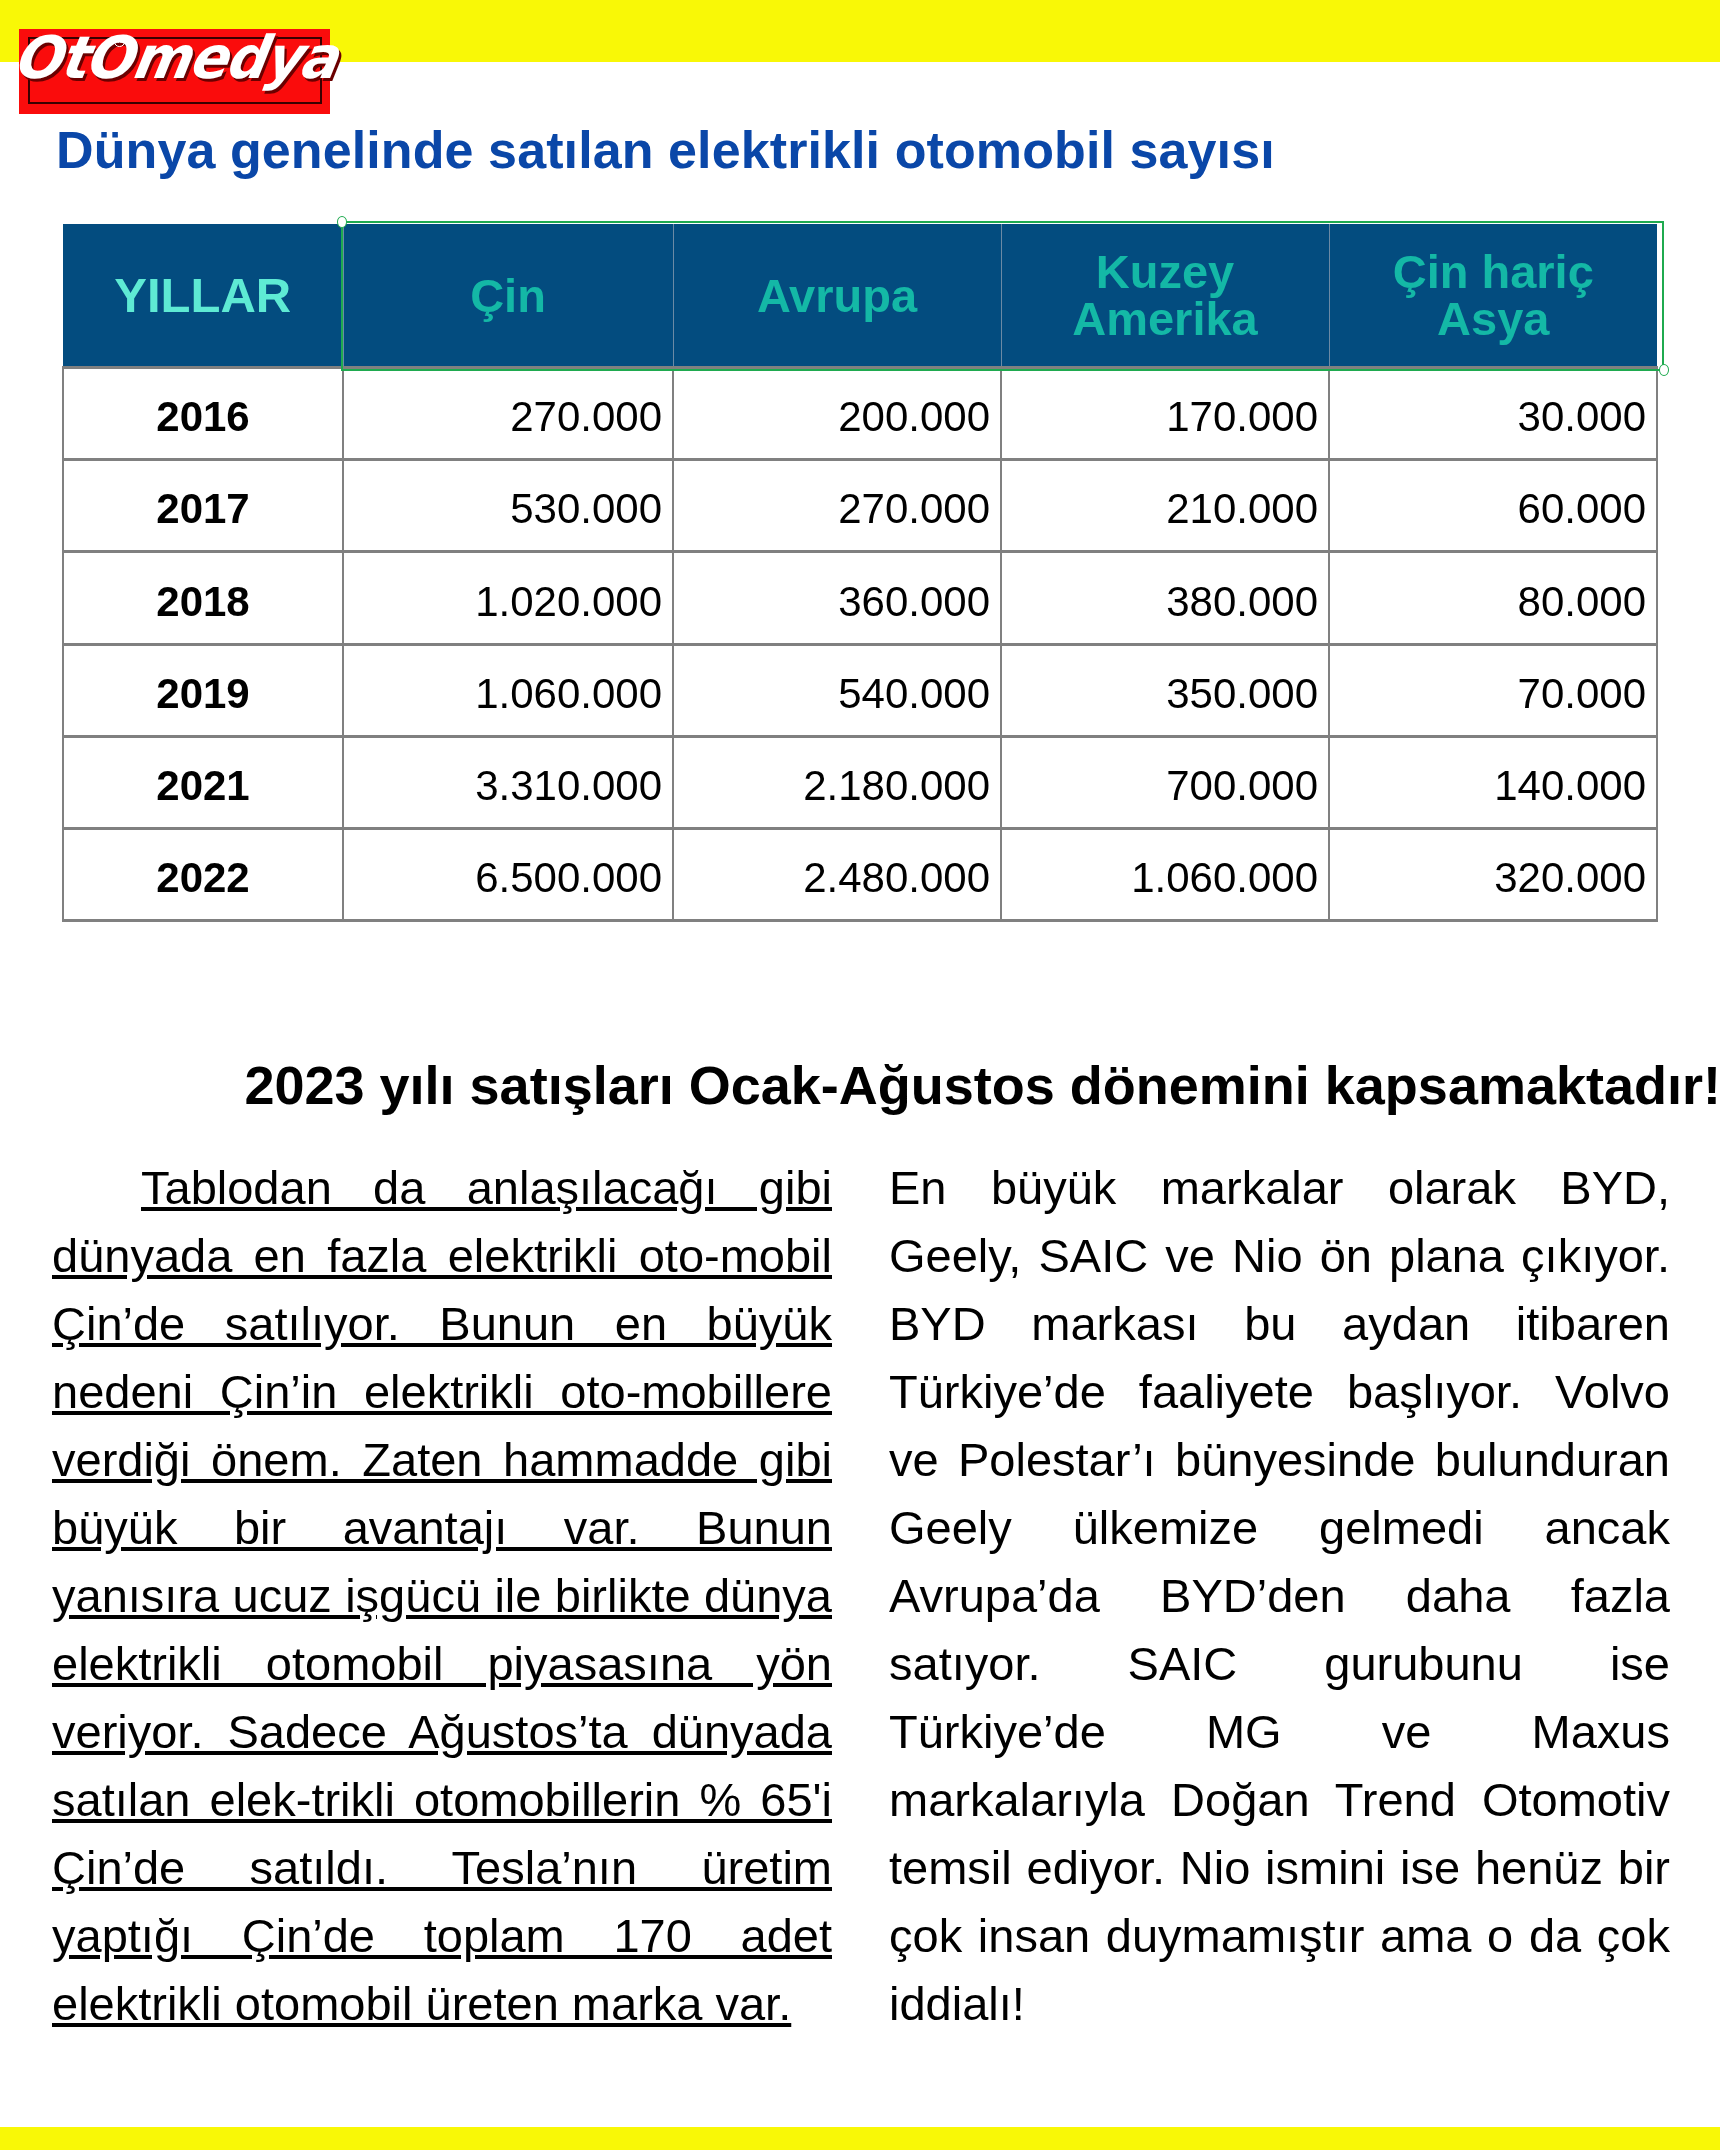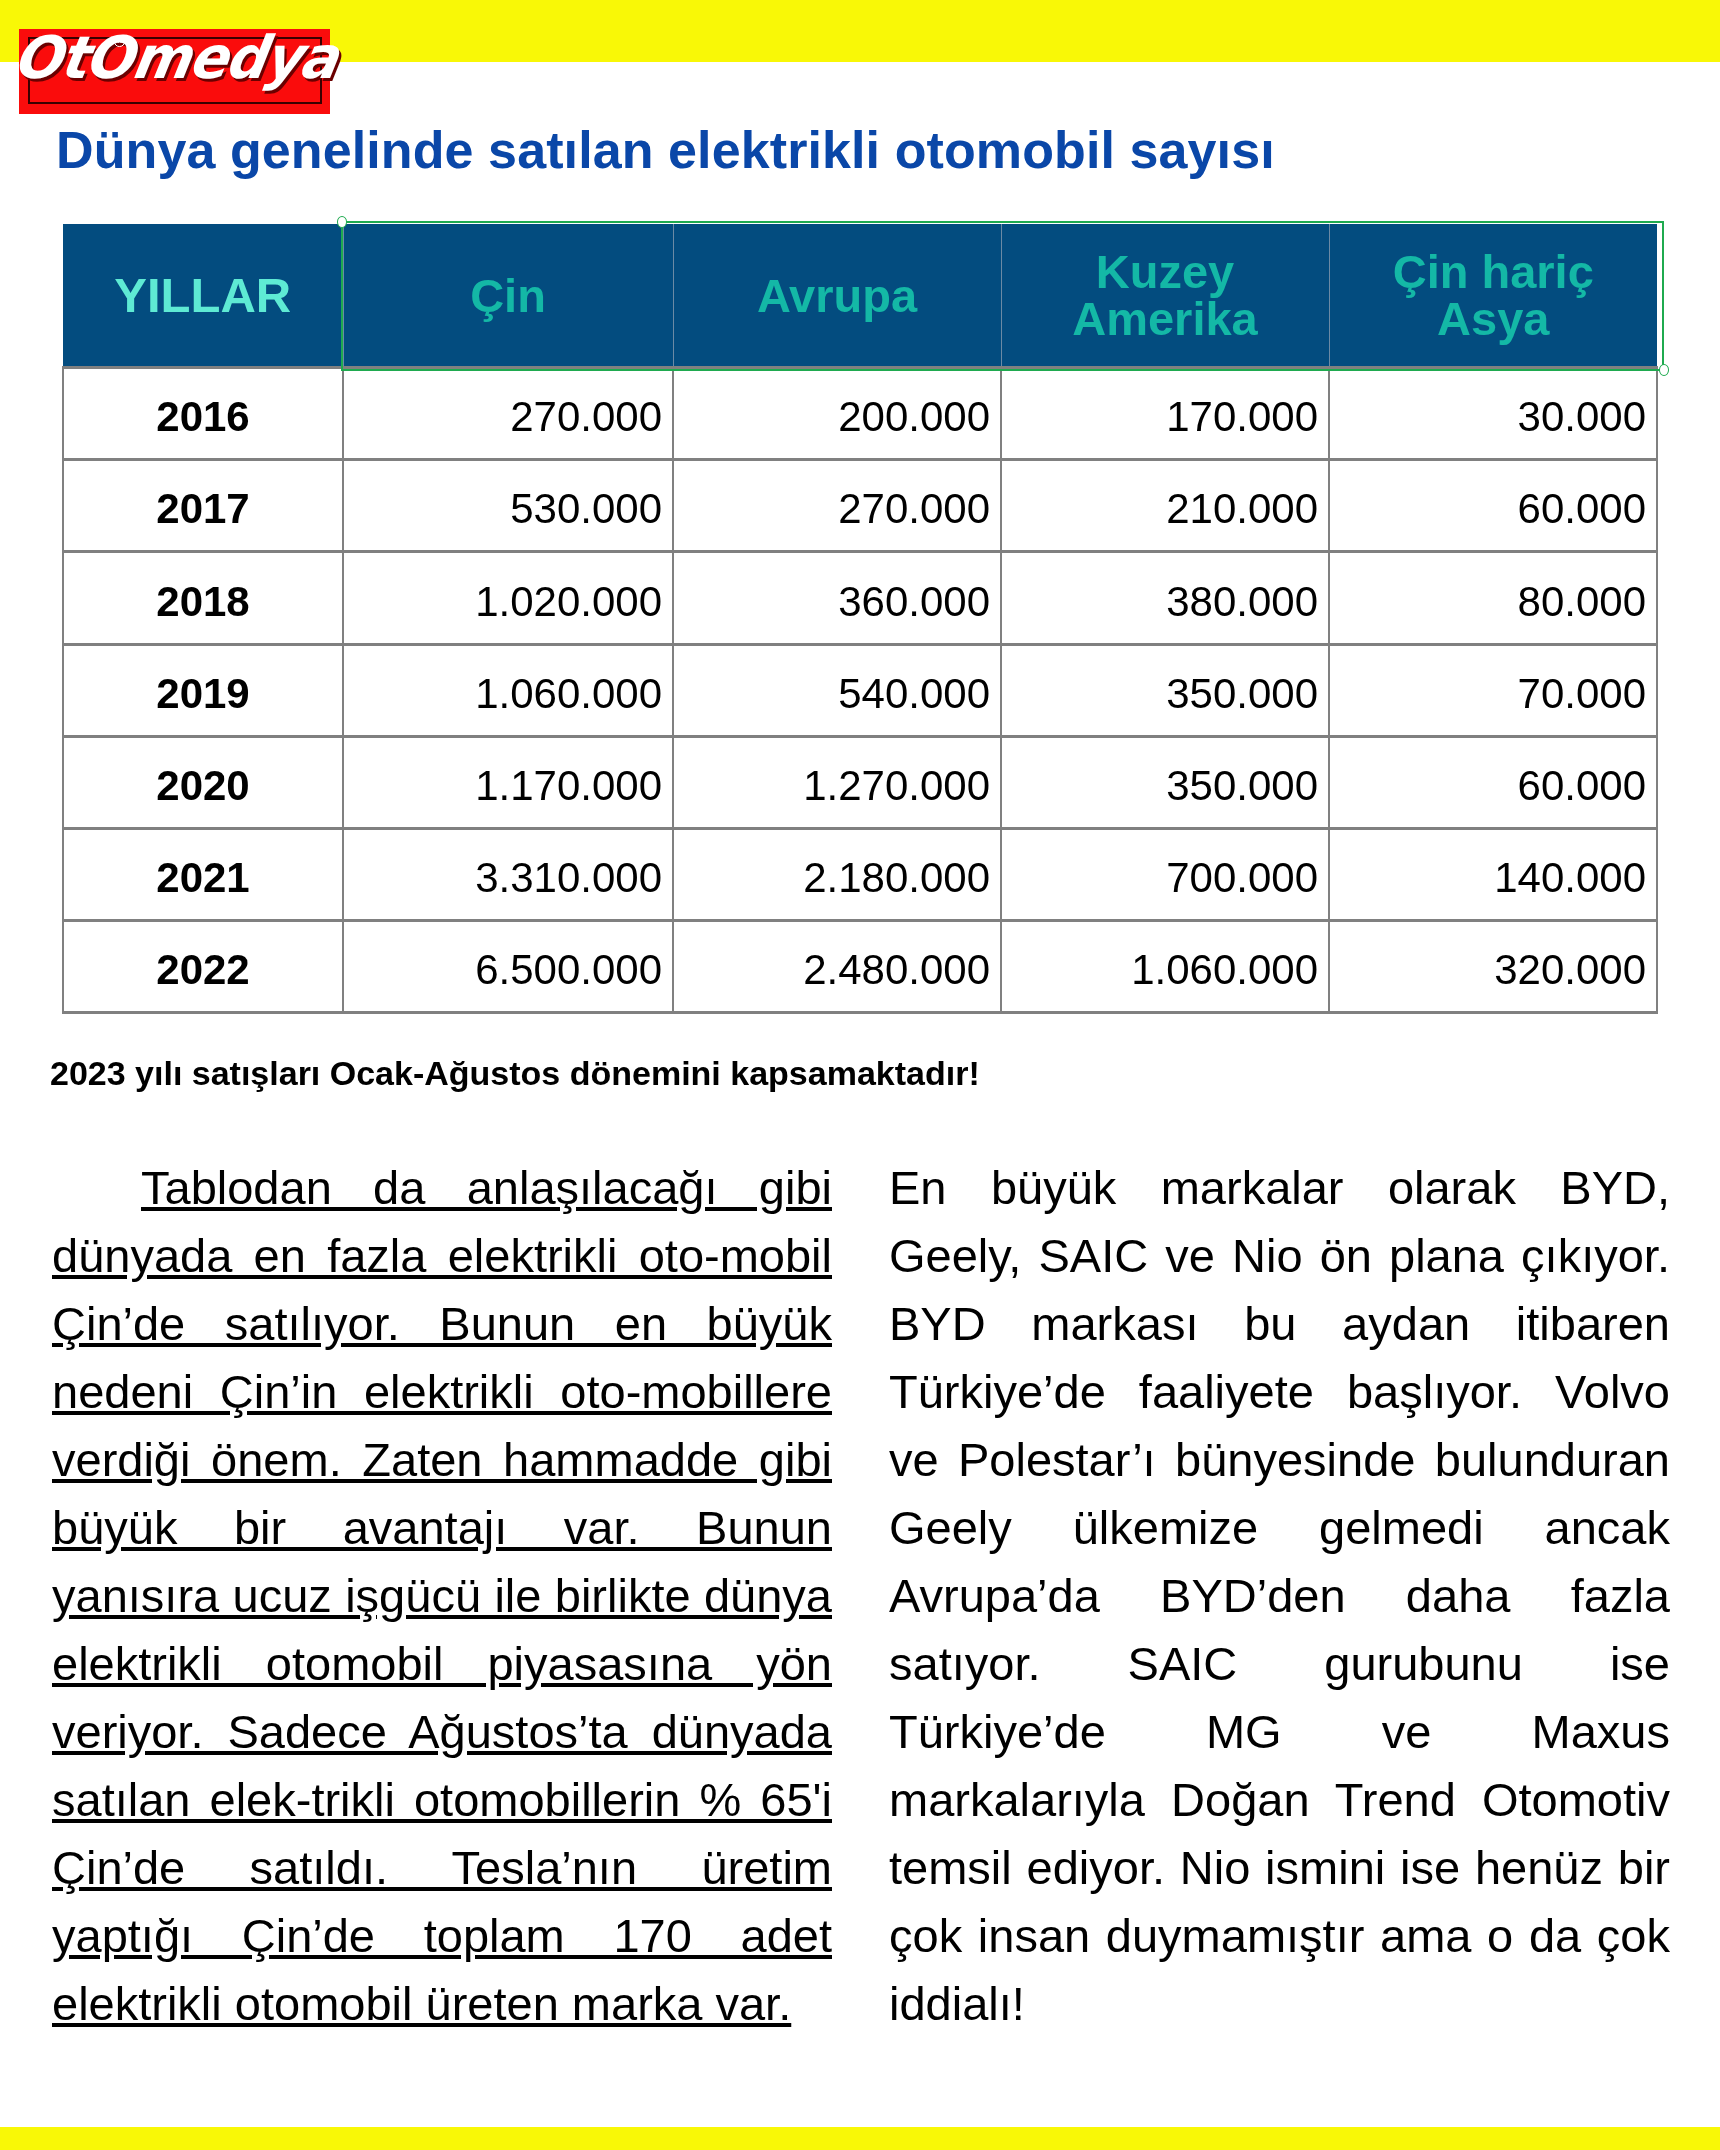--- a/index.html
+++ b/index.html
@@ -21,21 +21,21 @@
   .table th { background:#034c7f; color:#14b8a6; font-weight:bold; font-size:47px; line-height:47px;
               height:142px; padding:0; text-align:center; border-left:1.4px solid #6b8aa5; border-bottom:3.6px solid #808080; }
   .table th.years { color:#5eead4; font-weight:bold; font-size:49px; border-left:none;margin-left:37px; }
   .table td { height:82px; border:2.2px solid #808080; font-size:42px; text-align:right; padding:0 10px 0 0;
               color:#000; vertical-align:middle; padding-top:7.2px; }
   .table td.year { text-align:center; font-weight:bold; padding-right:0; }
   .table tr.row td { border-bottom-width:3.6px; }
   .selection { position:absolute; left:341px; top:221px; width:1319px; height:146px; border:2.2px solid #1faa4f;
                pointer-events:none; }
   .sel-handle { position:absolute; width:8.6px; height:10px; border:1.4px solid #1faa4f; border-radius:50%; background:#fff; }
-  .note { position:absolute; left:0; top:1054px; width:1721px; text-align:left; font-weight:bold; font-size:34px;
+  .note { position:absolute; left:0; top:1054px; width:1721px; text-align:right; font-weight:bold; font-size:54px;
           color:#000; padding-left:50px; box-sizing:border-box; }
   .col { position:absolute; top:1154px; font-size:47px; line-height:68px; color:#000; text-align:justify;
          text-align-last:left; }
   .col-left { left:52px; width:780px;text-decoration:underline; }
   .col-right { left:889px; width:781px; }
   .col p { margin:0; }
   .indent { text-indent:89px; }
 </style>
 </head>
 <body>
@@ -96,27 +96,20 @@
       <td>80.000</td>
     </tr>
     <tr class="row">
       <td class="year">2019</td>
       <td>1.060.000</td>
       <td>540.000</td>
       <td>350.000</td>
       <td>70.000</td>
     </tr>
     <tr class="row">
-      <td class="year">2020</td>
-      <td>1.170.000</td>
-      <td>1.270.000</td>
-      <td>350.000</td>
-      <td>60.000</td>
-    </tr>
-    <tr class="row">
       <td class="year">2021</td>
       <td>3.310.000</td>
       <td>2.180.000</td>
       <td>700.000</td>
       <td>140.000</td>
     </tr>
     <tr class="row">
       <td class="year">2022</td>
       <td>6.500.000</td>
       <td>2.480.000</td>

